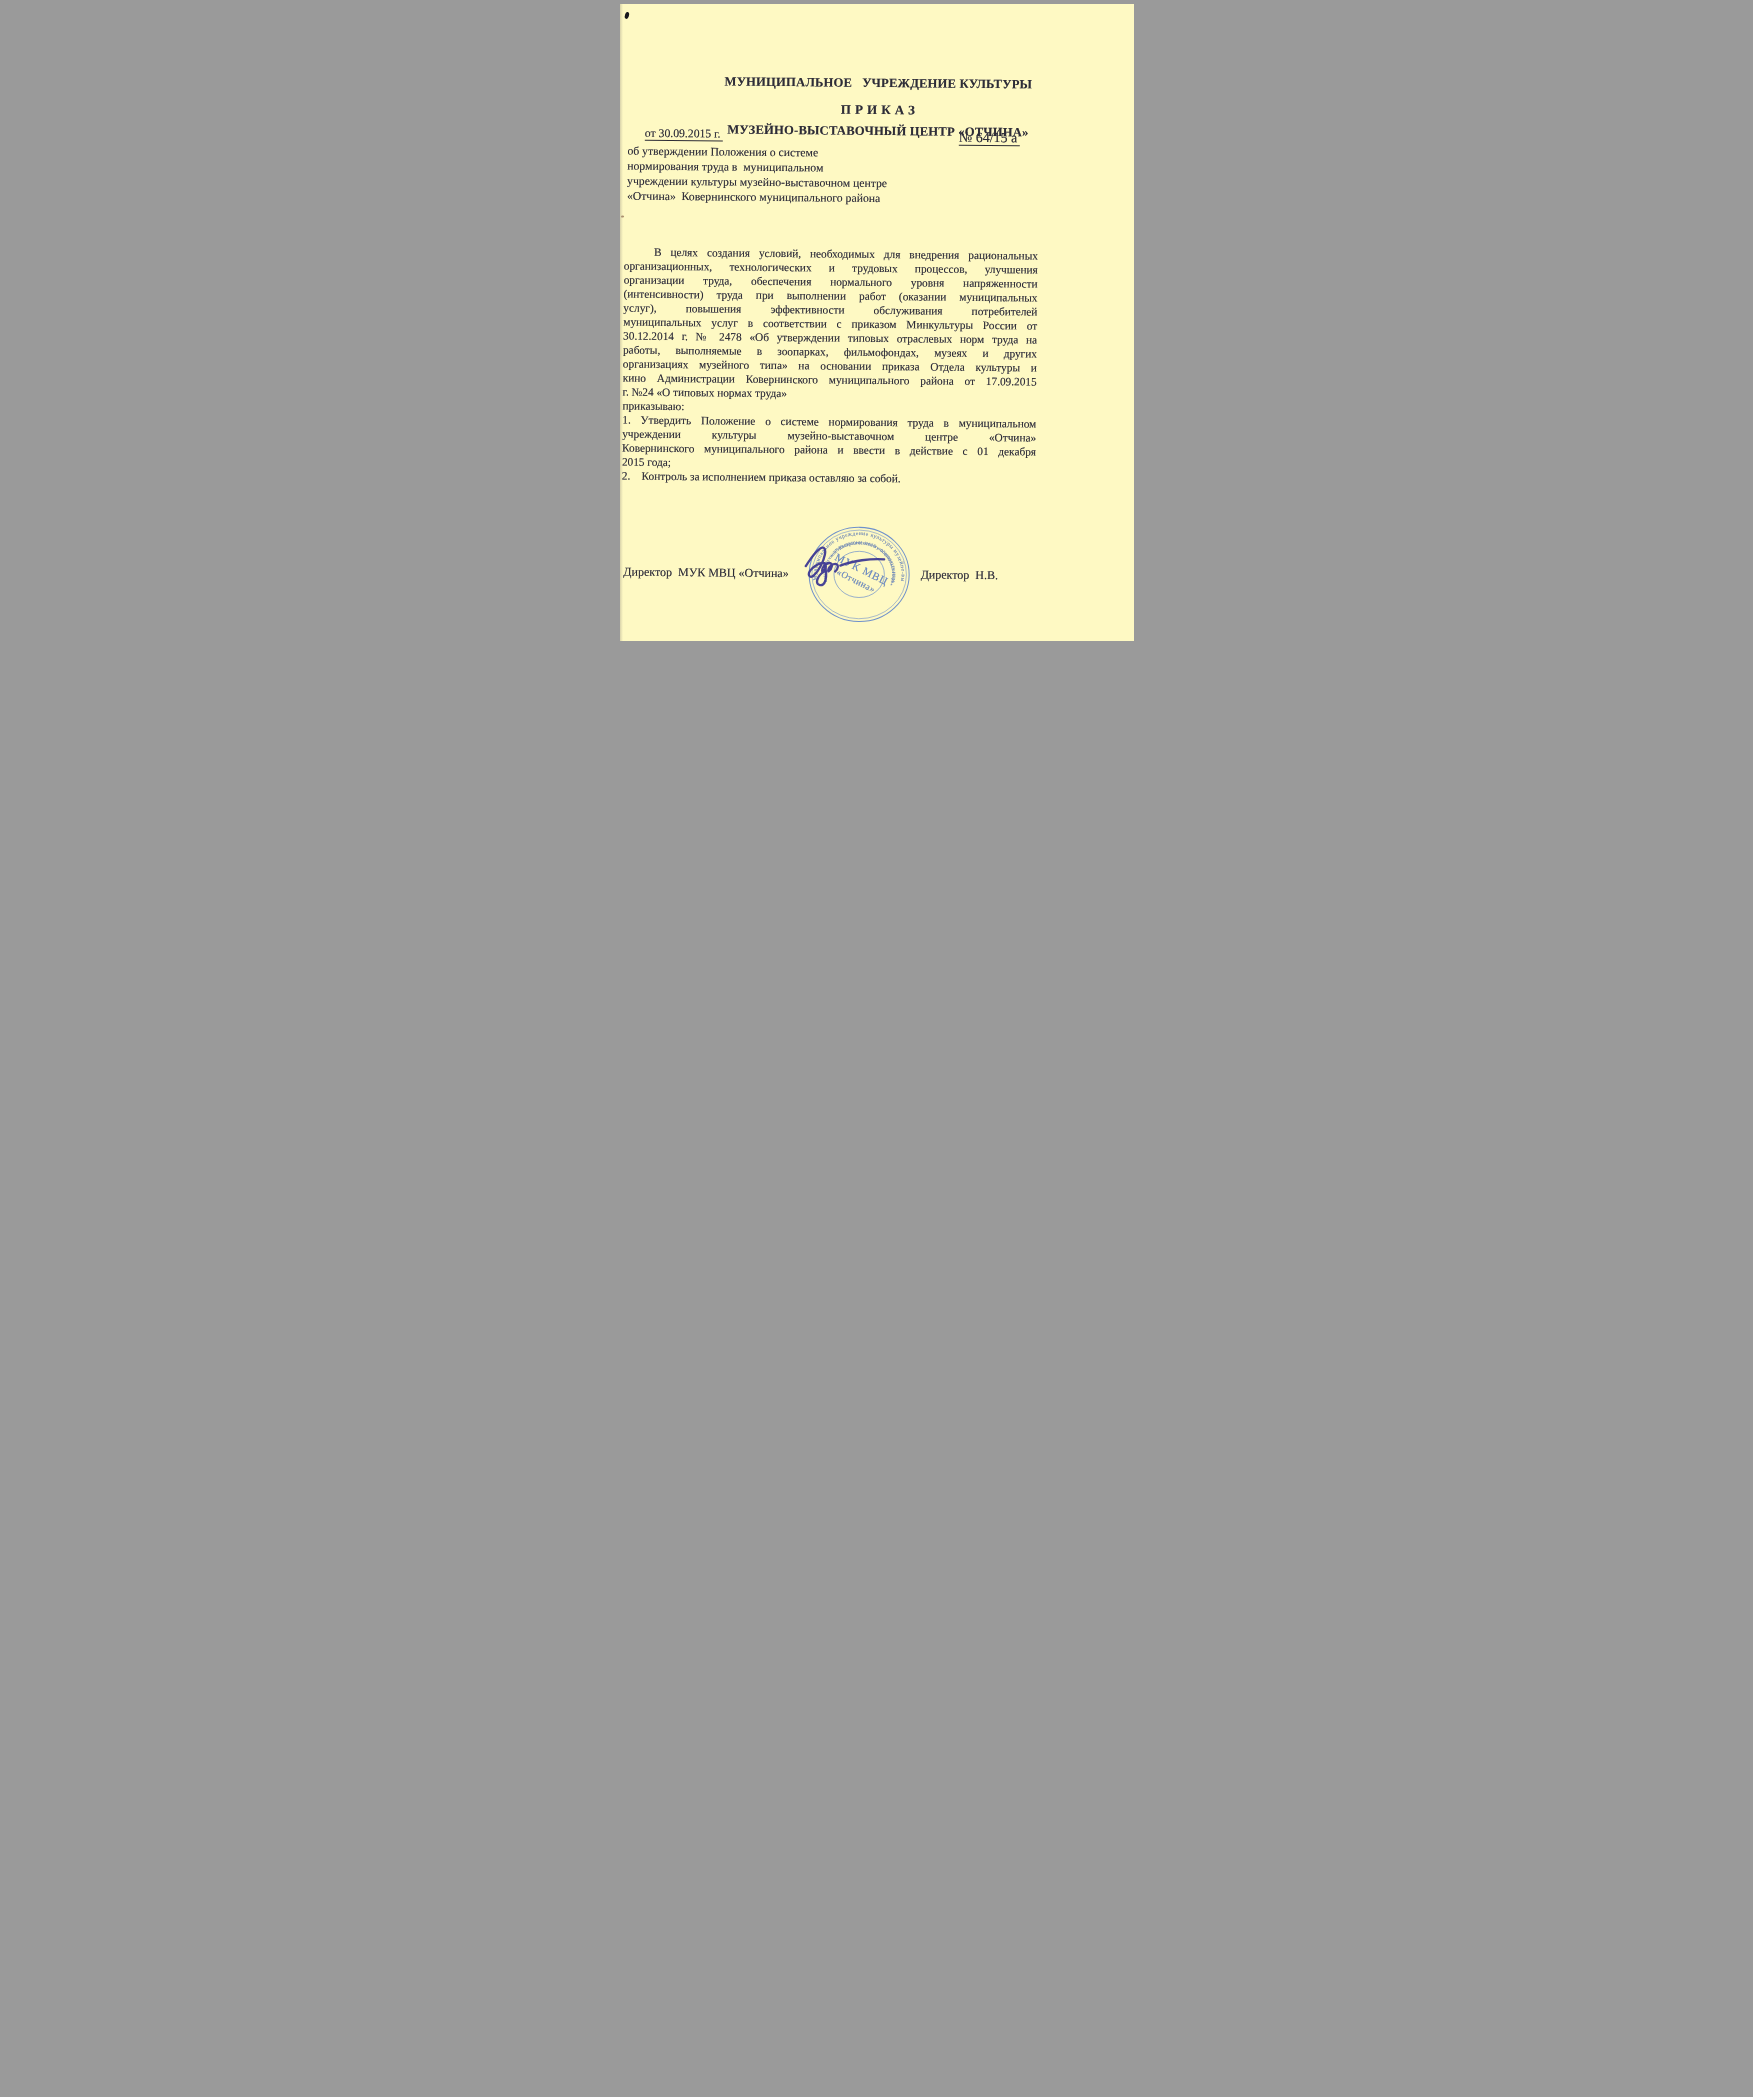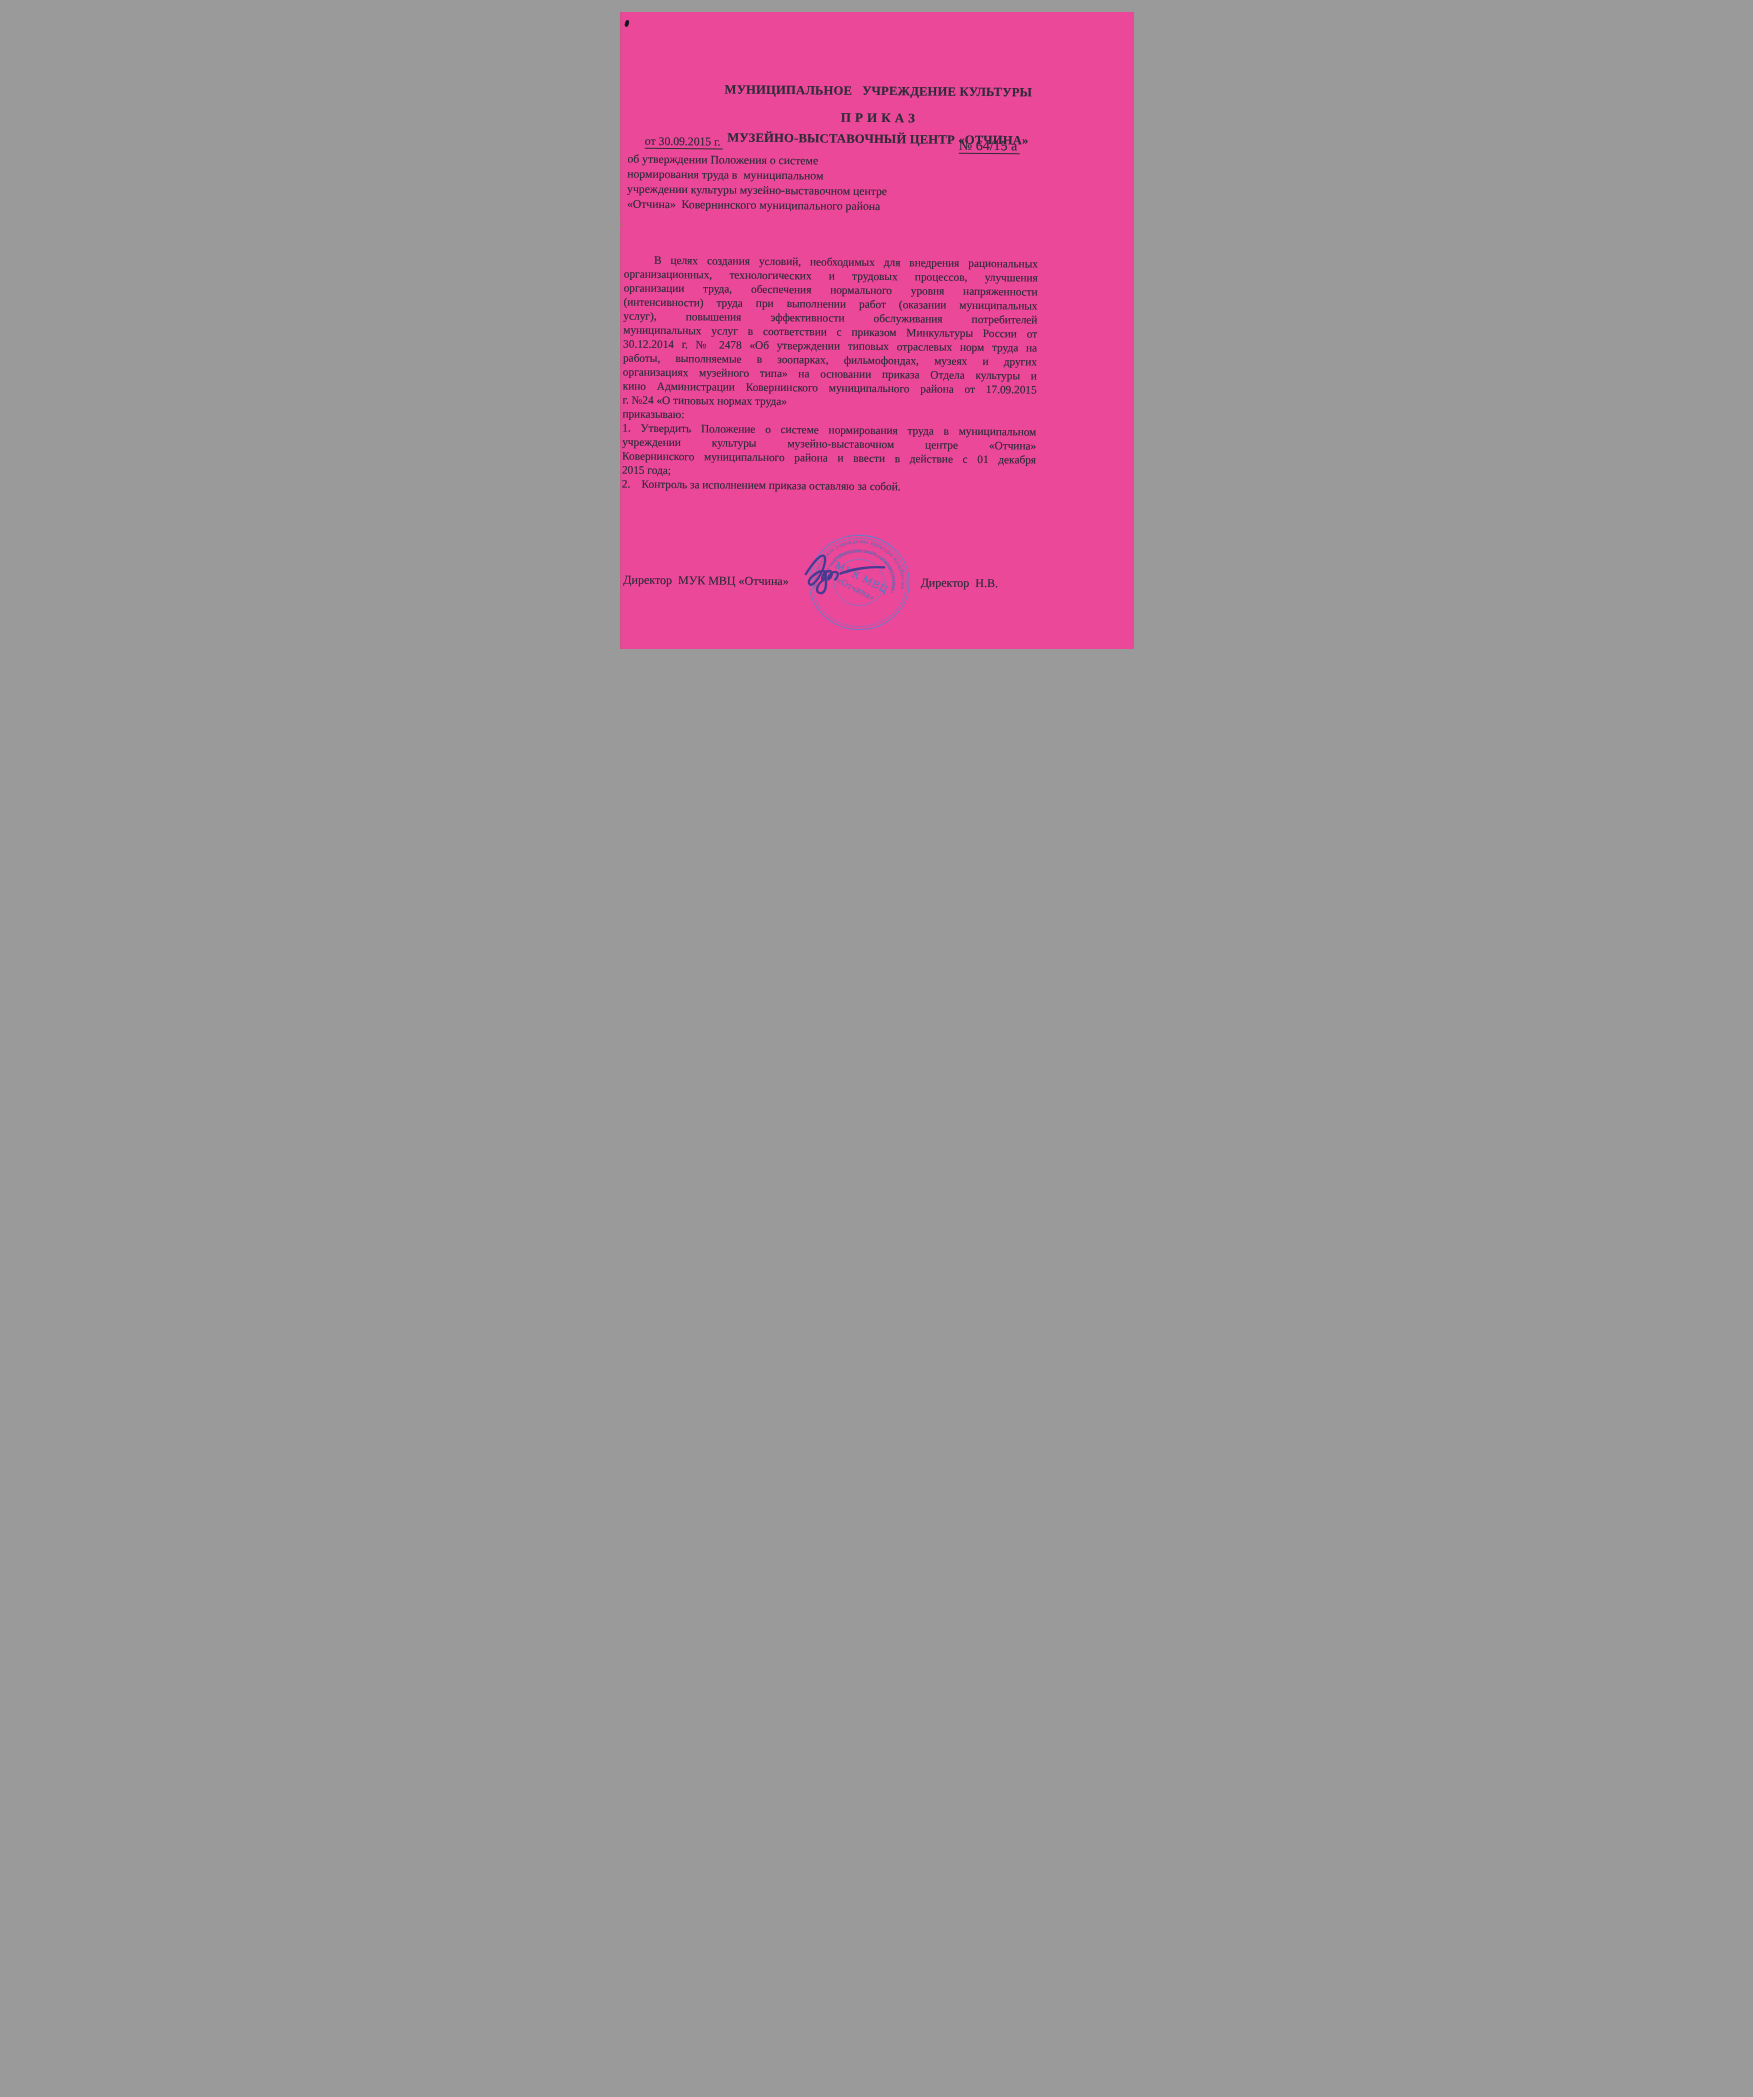--- a/index.html
+++ b/index.html
@@ -1,16 +1,16 @@
 <!DOCTYPE html>
 <html style="font-size:6.7px"><head>
 <meta charset="utf-8">
 <style>
   html,body{margin:0;padding:0;background:#9a9a9a;}
-  .page{position:relative;margin:12px auto;width:514px;height:637px;background:#ec4899;
+  .page{position:relative;margin:4px auto;width:514px;height:637px;background:#fef9c3;
         overflow:hidden;font-family:"Liberation Serif",serif;color:#2e2d36;}
   .page::before{content:'';position:absolute;left:0;top:0;bottom:0;width:3.8px;z-index:5;
         background:linear-gradient(90deg,rgba(120,112,108,.28),rgba(0,0,0,0));pointer-events:none;}
   .content{position:absolute;inset:0;transform:rotate(.55deg);transform-origin:30% 35%;
         text-shadow:0 0 0.4px rgba(44,42,84,.35), 0.2px 0.2px 0 rgba(30,30,90,.12);}
   .hdr{position:absolute;top:38px;left:0;width:100%;text-align:center;font-weight:700;
         font-size:12.6px;line-height:16px;white-space:pre;letter-spacing:0.2px;}
   .title{position:absolute;top:97px;left:0;width:100%;text-align:center;font-weight:700;
         font-size:13px;white-space:pre;letter-spacing:0.4px;}
   .dateline{position:absolute;top:124px;left:24px;font-size:11.7px;}

